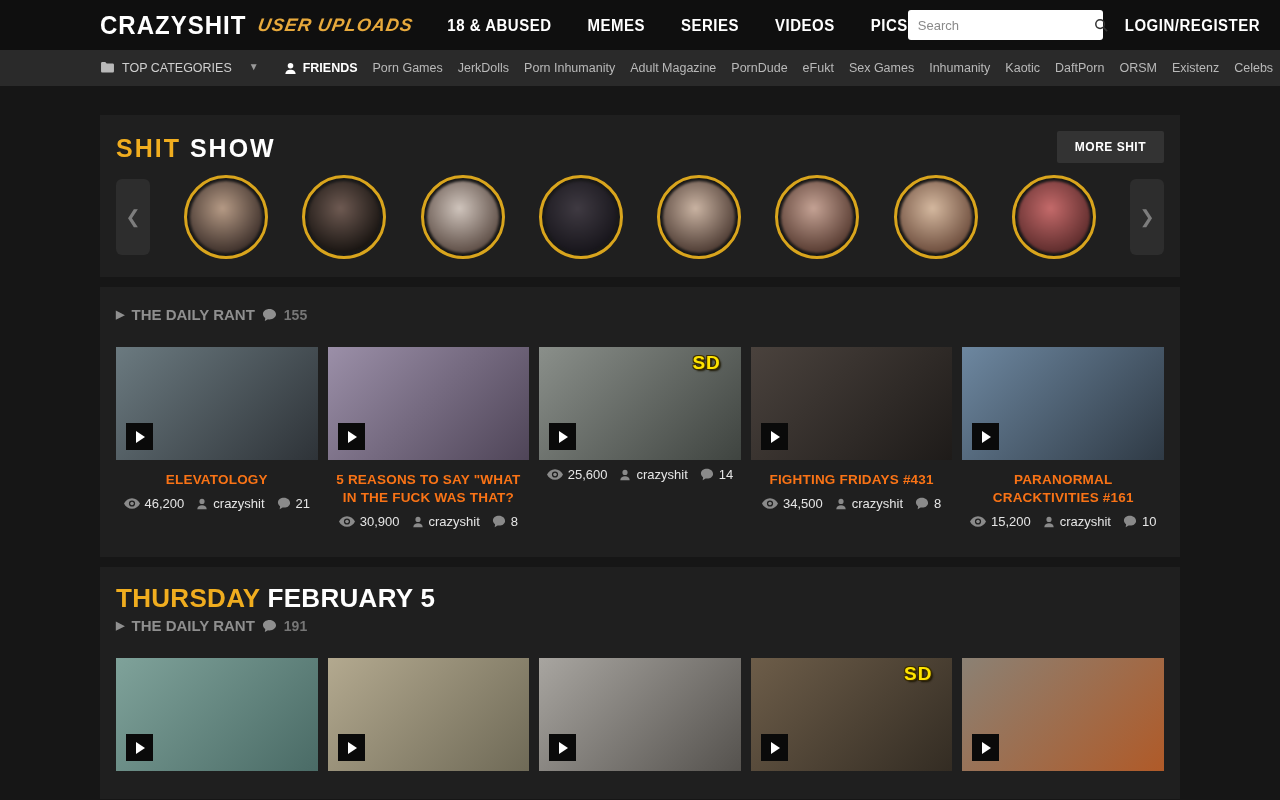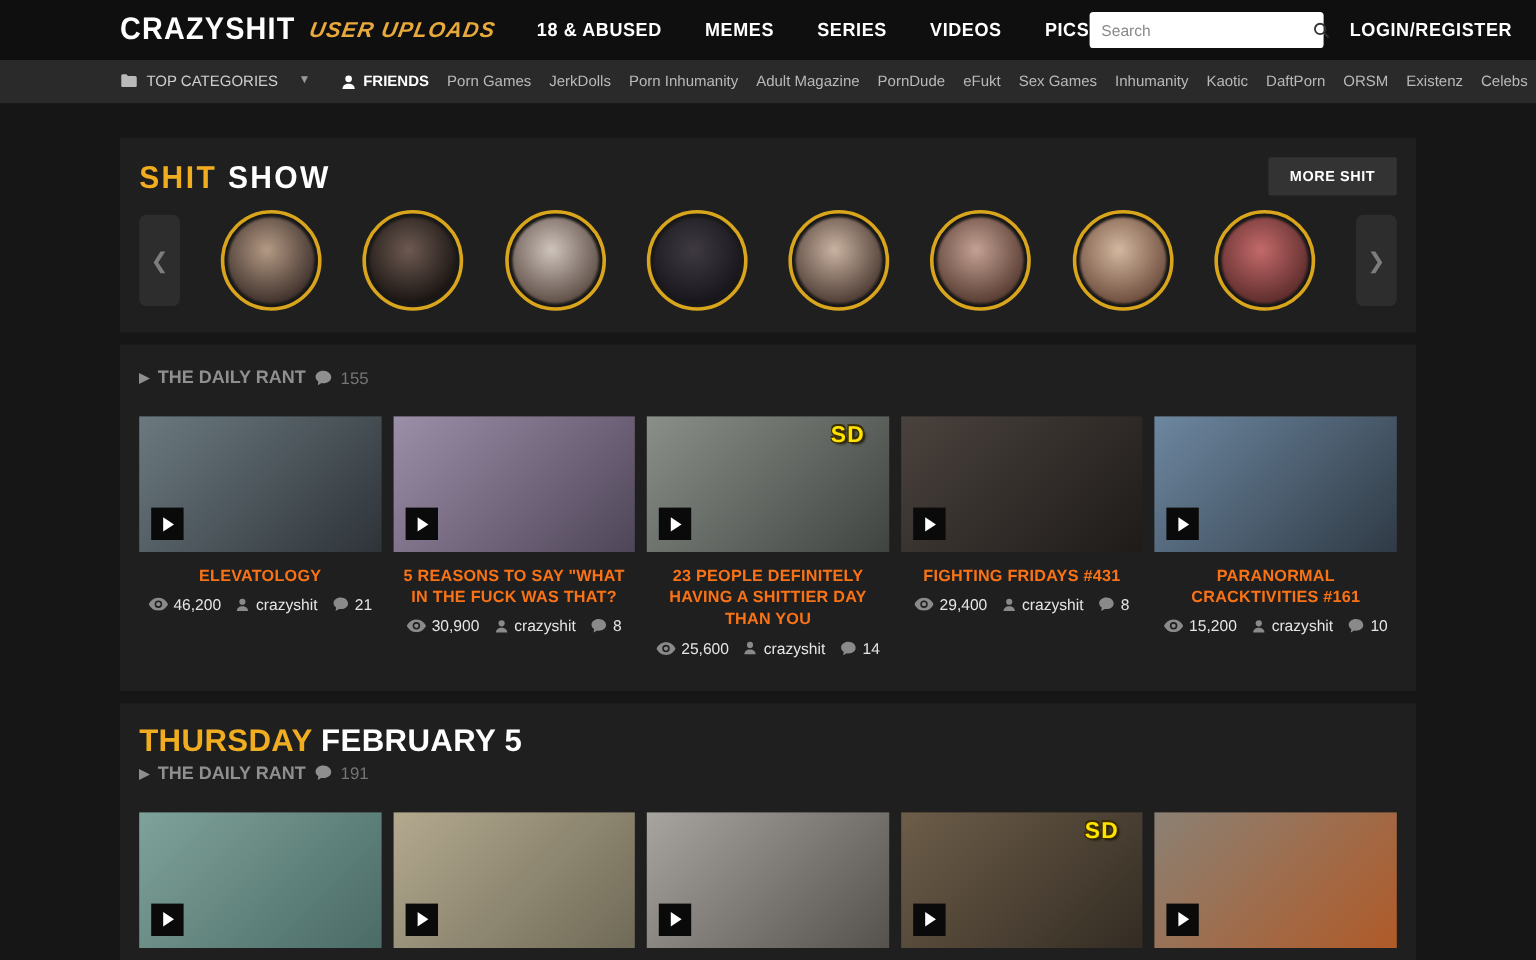--- a/index.html
+++ b/index.html
@@ -45,21 +45,21 @@
   .h-plain { font-size:26px; font-weight:800; letter-spacing:0.3px; }
   .yellow { color:#f0ad1f; }
   .white  { color:#ffffff; }
   .more-btn { background:#333; color:#fff; border:none; border-radius:2px; cursor:pointer;
               font-family:"Liberation Sans",sans-serif; font-weight:700; font-size:12px;
               letter-spacing:0.5px; padding:9px 18px; }
 
   .rant { display:flex; align-items:center; gap:7px; margin-top:3px;
           color:#8f8f8f; font-weight:700; font-size:15px; cursor:pointer; }
   .rant .tri { font-size:11px; color:#8f8f8f; }
-  .rant .count { color:#767676; font-weight:400; font-size:14px; }
+  .rant .count { color:#767676; font-weight:700; font-size:14px; }
   .rant svg { display:block; }
 
   
   .carousel { margin-top:12px; display:flex; align-items:center; justify-content:space-between; }
   .car-arrow { width:34px; height:76px; background:#2d2d2d; border-radius:6px; border:none;
                color:#7d7d7d; font-size:18px; display:flex; align-items:center;
                justify-content:center; cursor:pointer; }
   .circle { width:84px; height:84px; border:3px solid #d9a51d; border-radius:50%;
             padding:3px; background:#191919; cursor:pointer; }
   .circle .inner { width:100%; height:100%; border-radius:50%; filter:blur(1px); }
@@ -275,21 +275,20 @@
       </div>
     </div>
 
     <div class="card">
       <div class="thumb" style="background: linear-gradient(135deg, rgb(138, 143, 138) 0%, rgb(63, 68, 64) 100%);">
         <span class="sd-badge">SD</span>
         <span class="playbtn">
             <span class="ptri"></span>
           </span>
       </div>
-      <div class="v-title">23 PEOPLE DEFINITELY HAVING A SHITTIER DAY THAN YOU</div>
       <div class="v-meta">
         <span class="m">
             <span class="icon">
               <svg width="16" height="11" viewBox="0 0 18 12">
                 <path d="M9 0C5 0 1.7 2.4 0 6c1.7 3.6 5 6 9 6s7.3-2.4 9-6c-1.7-3.6-5-6-9-6zm0 9.5A3.5 3.5 0 1 1 9 2.5a3.5 3.5 0 0 1 0 7z" fill="#8a8a8a"></path>
                 <circle cx="9" cy="6" r="2" fill="#8a8a8a"></circle>
               </svg>
             </span>
             <span>25,600</span>
           </span>
@@ -322,21 +321,21 @@
       </div>
       <div class="v-title">FIGHTING FRIDAYS #431</div>
       <div class="v-meta">
         <span class="m">
             <span class="icon">
               <svg width="16" height="11" viewBox="0 0 18 12">
                 <path d="M9 0C5 0 1.7 2.4 0 6c1.7 3.6 5 6 9 6s7.3-2.4 9-6c-1.7-3.6-5-6-9-6zm0 9.5A3.5 3.5 0 1 1 9 2.5a3.5 3.5 0 0 1 0 7z" fill="#8a8a8a"></path>
                 <circle cx="9" cy="6" r="2" fill="#8a8a8a"></circle>
               </svg>
             </span>
-            <span>29,400</span>
+            <span>34,500</span>
           </span>
         <span class="m author">
             <span class="icon">
               <svg width="12" height="12" viewBox="0 0 14 14">
                 <circle cx="7" cy="4" r="3" fill="#8a8a8a"></circle>
                 <path d="M1.5 13c0-3 2.5-4.6 5.5-4.6s5.5 1.6 5.5 4.6z" fill="#8a8a8a"></path>
               </svg>
             </span>
             <span>crazyshit</span>
           </span>

